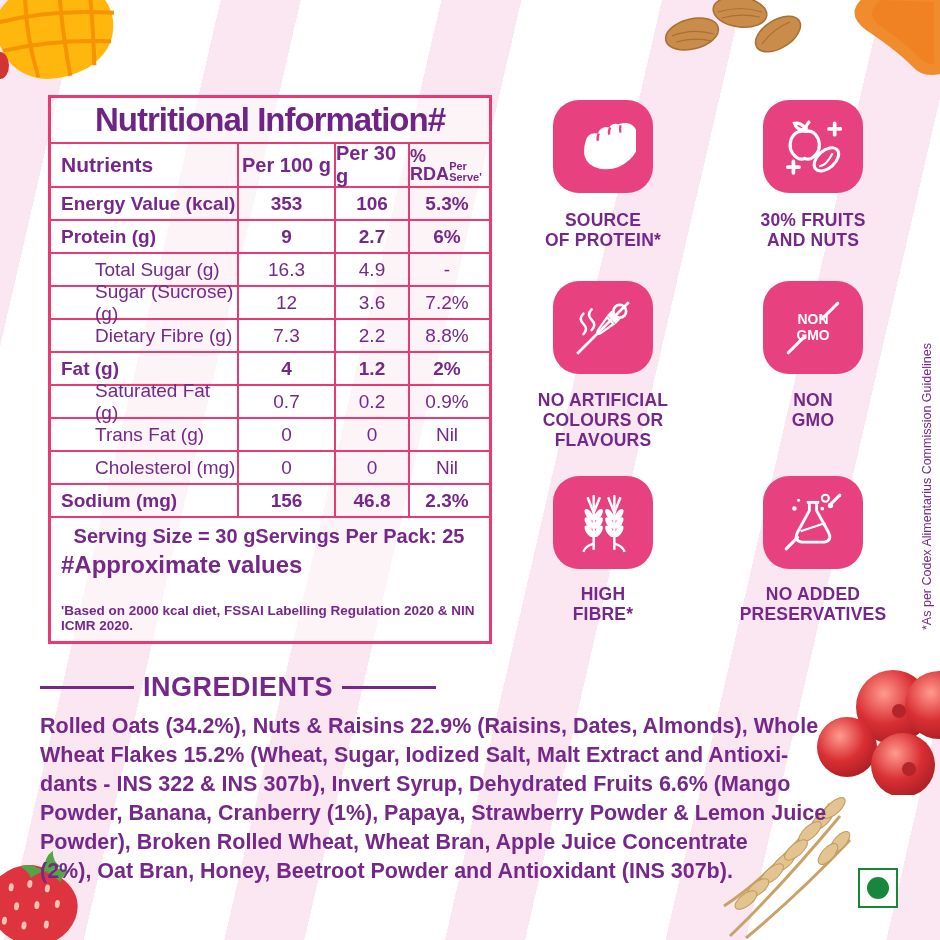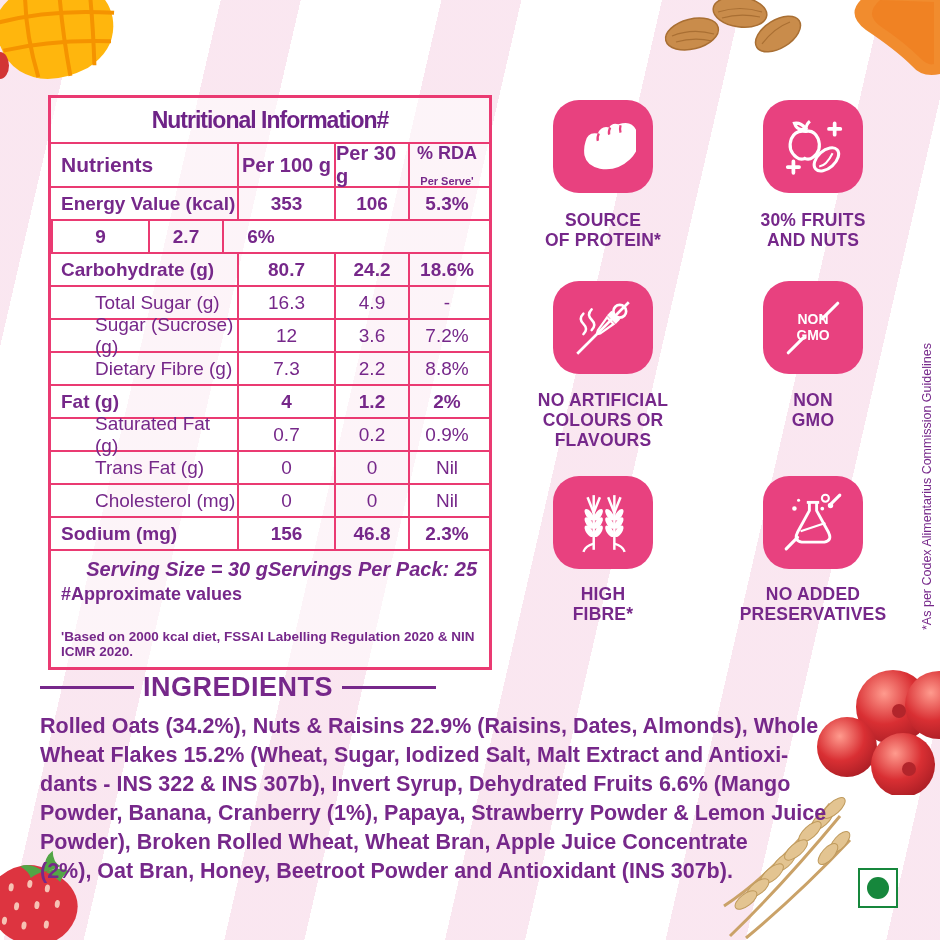--- a/index.html
+++ b/index.html
@@ -11,41 +11,41 @@
   *{margin:0;padding:0;box-sizing:border-box;}
   html,body{width:940px;height:940px;}
   body{font-family:"Liberation Sans",sans-serif;}
   .canvas{position:relative;width:940px;height:940px;background:#fff;overflow:hidden;}
   .stripes{position:absolute;inset:0;
     background:repeating-linear-gradient(103deg,rgba(243,197,220,.42) 0 78px,rgba(255,255,255,0) 78px 215px);}
   
   .nutri-table{position:absolute;left:48px;top:95px;width:444px;border:3px solid var(--grid);
     background:rgba(255,255,255,.55);color:var(--purple);}
   .t-title{height:46px;border-bottom:2px solid var(--grid);display:flex;align-items:center;justify-content:center;
-    font-size:23px;font-weight:700;letter-spacing:-1px;color:#6e2387;}
+    font-size:33px;font-weight:700;letter-spacing:-1px;color:#6e2387;}
   .t-header{display:flex;height:44px;border-bottom:2px solid var(--grid);}
   .t-row{display:flex;height:33px;border-bottom:2px solid var(--grid);}
   .t-row:last-of-type{border-bottom:2px solid var(--grid);}
   .cell{display:flex;align-items:center;justify-content:center;font-size:19px;}
   .c-label{width:186px;justify-content:flex-start;padding-left:10px;text-align:left;}
   .c-v1{width:97px;border-left:2px solid var(--grid);}
   .c-v2{width:74px;border-left:2px solid var(--grid);}
   .c-v3{width:76px;border-left:2px solid var(--grid);}
   .t-header .cell{font-weight:700;}
   .t-header .c-label{font-size:21px;}
   .t-header .c-v1,.t-header .c-v2{font-size:20px;}
-  .rda-head{flex-direction:column;line-height:1;}
+  .rda-head{line-height:1;}
   .rda-head .big{font-size:18px;font-weight:700;}
   .rda-head .small{font-size:11px;font-weight:700;margin-top:14px;}
   .t-row.bold .cell{font-weight:700;}
   .t-row.sub .c-label{padding-left:44px;font-weight:400;}
   .t-row.sub .cell{font-weight:400;}
   .t-footer{padding:7px 12px 8px 10px;}
-  .f-line1{display:flex;justify-content:flex-end;font-size:20px;font-weight:700;font-style:italic;}
-  .f-approx{font-size:18px;font-weight:700;margin-top:3px;}
+  .f-line1{display:flex;justify-content:center;font-size:20px;font-weight:700;}
+  .f-approx{font-size:24px;font-weight:700;margin-top:3px;}
   .f-basis{font-size:13.5px;font-weight:700;margin-top:24px;}
   
   .badge{position:absolute;width:100px;height:93px;border-radius:26px;background:var(--pink);
     display:flex;align-items:center;justify-content:center;}
   .badge-label{position:absolute;width:220px;text-align:center;color:var(--purple);
     font-size:17.5px;font-weight:700;line-height:20px;white-space:pre-line;letter-spacing:.2px;}
   
   .side-note{position:absolute;right:6px;top:330px;height:300px;display:flex;align-items:center;
     writing-mode:vertical-rl;transform:rotate(180deg);font-size:12.5px;font-weight:400;color:var(--purple);}
   
@@ -168,29 +168,24 @@
       </div>
     </div>
 
     <div class="t-row bold">
       <div class="cell c-label">Energy Value (kcal)</div>
       <div class="cell c-v1">353</div>
       <div class="cell c-v2">106</div>
       <div class="cell c-v3">5.3%</div>
     </div>
     <div class="t-row bold">
+      <div class="cell c-label">Protein (g)</div>
       <div class="cell c-v1">9</div>
       <div class="cell c-v2">2.7</div>
       <div class="cell c-v3">6%</div>
-    </div>
-    <div class="t-row bold">
-      <div class="cell c-label">Carbohydrate (g)</div>
-      <div class="cell c-v1">80.7</div>
-      <div class="cell c-v2">24.2</div>
-      <div class="cell c-v3">18.6%</div>
     </div>
     <div class="t-row sub">
       <div class="cell c-label">Total Sugar (g)</div>
       <div class="cell c-v1">16.3</div>
       <div class="cell c-v2">4.9</div>
       <div class="cell c-v3">-</div>
     </div>
     <div class="t-row sub">
       <div class="cell c-label">Sugar (Sucrose) (g)</div>
       <div class="cell c-v1">12</div>

